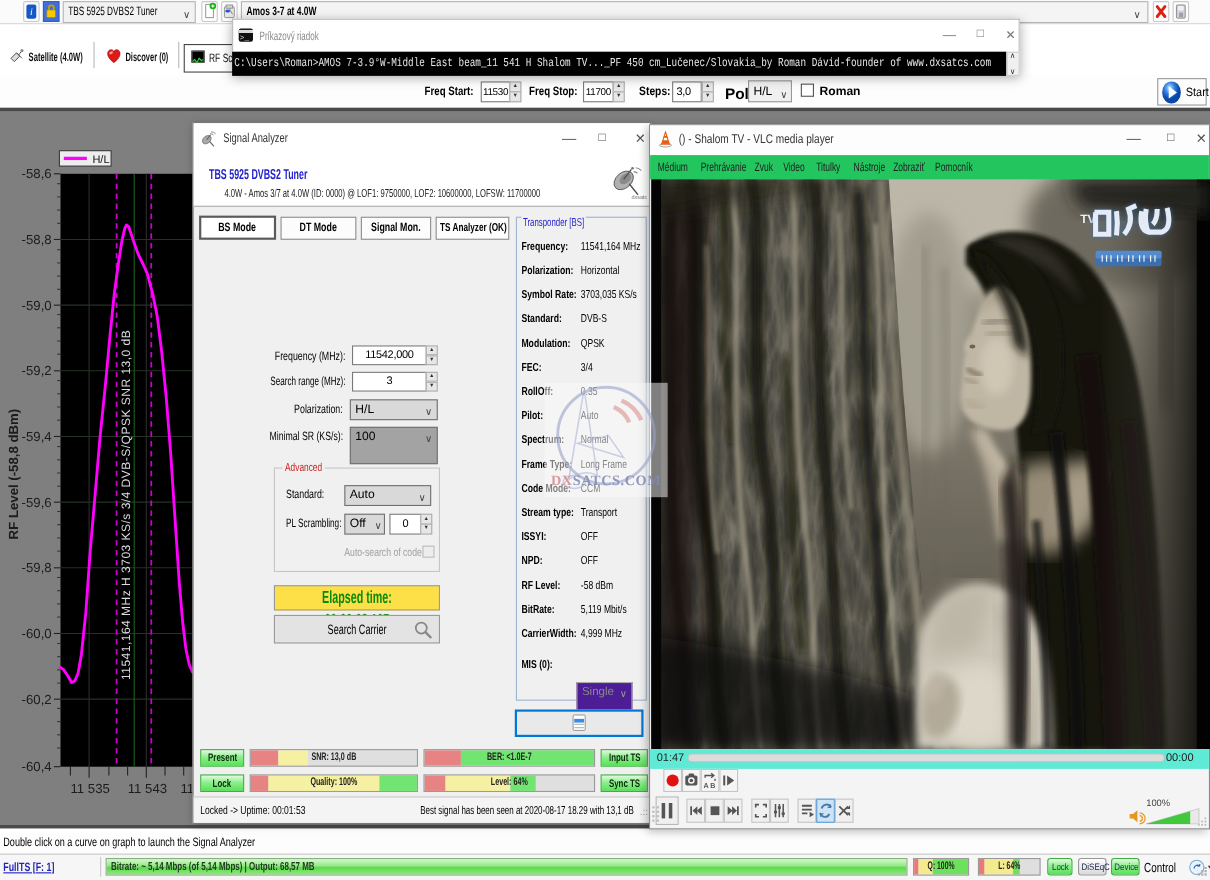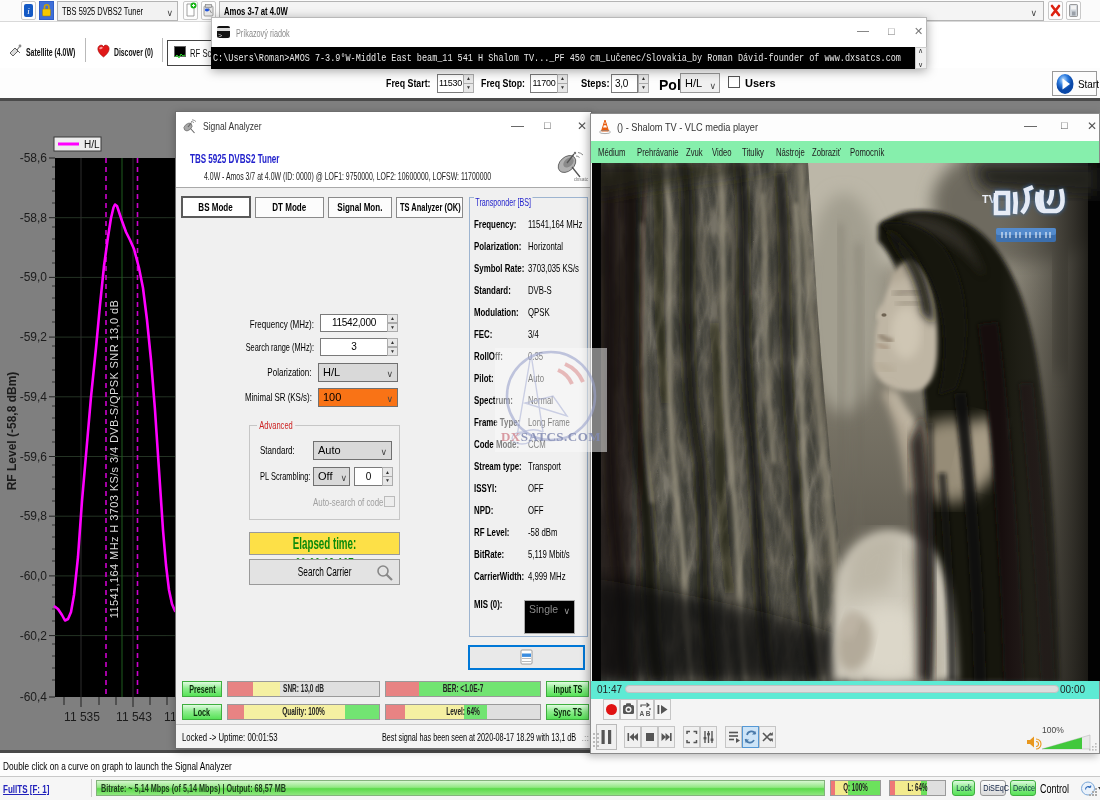--- a/index.html
+++ b/index.html
@@ -92,21 +92,21 @@
 <div class="inp" style="left:530px;top:74px;width:28px;height:19px;font-size:9px;line-height:17px">11700</div>
 <div class="spin" style="left:557px;top:74px;height:10px">▲</div>
 <div class="spin" style="left:557px;top:83px;height:10px">▼</div>
 <div class="lblc" style="left:581px;top:77px;font-size:11px;font-weight:bold;transform:scaleX(.85)">Steps:</div>
 <div class="inp" style="left:611px;top:74px;width:27px;height:19px;font-size:10px;line-height:17px;text-align:left;padding-left:3px">3,0</div>
 <div class="spin" style="left:638px;top:74px;height:10px">▲</div>
 <div class="spin" style="left:638px;top:83px;height:10px">▼</div>
 <div class="lbl" style="left:659px;top:77px;font-size:14px;font-weight:bold">Pol:</div>
 <div class="cmb" style="left:680px;top:73px;width:40px;height:20px;background:#f0f0f0;line-height:18px;border-color:#999">H/L<span class="carr" style="top:3px;right:3px">∨</span></div>
 <div class="abs" style="left:728px;top:76px;width:12px;height:12px;background:#fff;border:1px solid #555"></div>
-<div class="lbl" style="left:745px;top:77px;font-size:11px;font-weight:bold">Users</div>
+<div class="lbl" style="left:745px;top:77px;font-size:11px;font-weight:bold">Roman</div>
 <div class="abs" style="left:1052px;top:71px;width:45px;height:25px;background:#fcfcfc;border:1px solid #999">
  <svg width="20" height="22" style="position:absolute;left:2px;top:1px">
       <defs>
         <radialGradient id="bluball" cx="40%" cy="30%">
           <stop offset="0%" stop-color="#bfe0ff"></stop>
           <stop offset="55%" stop-color="#2e7de0"></stop>
           <stop offset="100%" stop-color="#0a48a8"></stop>
         </radialGradient>
       </defs>
       <ellipse cx="10" cy="11" rx="8.5" ry="10" fill="url(#bluball)"></ellipse>
@@ -306,21 +306,21 @@
  <div class="inp" style="left:144px;top:202px;width:68px;height:18px;line-height:16px">11542,000</div>
  <div class="spin" style="left:211px;top:202px;height:9px;line-height:7px">▲</div>
  <div class="spin" style="left:211px;top:211px;height:9px;line-height:6px">▼</div>
  <div class="lblr" style="right:277px;top:229px;font-size:11px;transform:scaleX(.67)">Search range (MHz):</div>
  <div class="inp" style="left:144px;top:226px;width:68px;height:18px;line-height:16px">3</div>
  <div class="spin" style="left:211px;top:226px;height:9px;line-height:7px">▲</div>
  <div class="spin" style="left:211px;top:235px;height:9px;line-height:6px">▼</div>
  <div class="lblr" style="right:279px;top:254px;font-size:11px;transform:scaleX(.73)">Polarization:</div>
  <div class="cmb" style="left:142px;top:251px;width:80px;height:19px;background:#d9d9d9;line-height:17px">H/L<span class="carr" style="top:2px">∨</span></div>
  <div class="lblr" style="right:279px;top:279px;font-size:11px;transform:scaleX(.72)">Minimal SR (KS/s):</div>
- <div class="cmb" style="left:142px;top:276px;width:80px;height:19px;background:#f97316;line-height:17px">100<span class="carr" style="top:2px">∨</span></div>
+ <div class="cmb" style="left:142px;top:276px;width:80px;height:34px;background:#a3a3a3;line-height:17px">100<span class="carr" style="top:2px">∨</span></div>
 
  <div class="abs" style="left:73px;top:313px;width:151px;height:95px;border:1px solid #c6c6c6"></div>
  <div class="lblc" style="left:81px;top:307px;font-size:10.5px;color:#cc2222;background:#f0f0f0;padding:0 3px;transform:scaleX(.72)">Advanced</div>
  <div class="lblc" style="left:84px;top:332px;font-size:11px;transform:scaleX(.73)">Standard:</div>
  <div class="cmb" style="left:137px;top:329px;width:79px;height:19px;background:#d9d9d9;line-height:17px">Auto<span class="carr" style="top:2px">∨</span></div>
  <div class="lblc" style="left:84px;top:358px;font-size:11px;transform:scaleX(.68)">PL Scrambling:</div>
  <div class="cmb" style="left:137px;top:355px;width:37px;height:19px;background:#d9d9d9;line-height:17px">Off<span class="carr" style="top:2px;right:2px">∨</span></div>
  <div class="inp" style="left:178px;top:355px;width:29px;height:19px;line-height:17px">0</div>
  <div class="spin" style="left:206px;top:355px;height:10px;line-height:8px">▲</div>
  <div class="spin" style="left:206px;top:364px;height:10px;line-height:7px">▼</div>
@@ -365,21 +365,21 @@
 <div class="lblc" style="left:352px;top:370px;font-size:10.5px;transform:scaleX(.74)">OFF</div>
 <div class="lblc" style="left:298px;top:392px;font-size:10.5px;font-weight:bold;transform:scaleX(.75)">NPD:</div>
 <div class="lblc" style="left:352px;top:392px;font-size:10.5px;transform:scaleX(.74)">OFF</div>
 <div class="lblc" style="left:298px;top:414px;font-size:10.5px;font-weight:bold;transform:scaleX(.75)">RF Level:</div>
 <div class="lblc" style="left:352px;top:414px;font-size:10.5px;transform:scaleX(.74)">-58 dBm</div>
 <div class="lblc" style="left:298px;top:436px;font-size:10.5px;font-weight:bold;transform:scaleX(.75)">BitRate:</div>
 <div class="lblc" style="left:352px;top:436px;font-size:10.5px;transform:scaleX(.74)">5,119 Mbit/s</div>
 <div class="lblc" style="left:298px;top:458px;font-size:10.5px;font-weight:bold;transform:scaleX(.75)">CarrierWidth:</div>
 <div class="lblc" style="left:352px;top:458px;font-size:10.5px;transform:scaleX(.74)">4,999 MHz</div>
  <div class="lblc" style="left:298px;top:486px;font-size:10.5px;font-weight:bold;transform:scaleX(.75)">MIS (0):</div>
- <div class="cmb" style="left:348px;top:488px;width:51px;height:34px;background:#000000;line-height:17px;color:#8a8a8a;border-color:#aaa;font-size:10.5px">Single<span class="carr" style="top:2px;color:#999">∨</span></div>
+ <div class="cmb" style="left:348px;top:508px;width:51px;height:34px;background:#4c1d95;line-height:17px;color:#8a8a8a;border-color:#aaa;font-size:10.5px">Single<span class="carr" style="top:2px;color:#999">∨</span></div>
 
  <div class="abs" style="left:292px;top:533px;width:117px;height:25px;background:#e9e9e9;border:2px solid #0078d7">
   <svg width="13" height="17" style="position:absolute;left:50px;top:2px">
         <rect x="1" y="1" width="11" height="14" rx="1" fill="#fff" stroke="#888" stroke-width=".8"></rect>
         <rect x="2" y="4.5" width="9" height="3.4" fill="#3b8de0"></rect>
         <line x1="2" y1="9.5" x2="11" y2="9.5" stroke="#bbb"></line>
         <line x1="2" y1="12.5" x2="11" y2="12.5" stroke="#bbb"></line>
       </svg>
  </div>
 
@@ -425,21 +425,21 @@
         <path d="M4.6 8.5 h4.8 L10.5 12 H3.5 Z" fill="#e85d10"></path>
         <path d="M5.4 5.5 h3.2" stroke="#e85d10" stroke-width="1.6"></path>
         <ellipse cx="7" cy="13" rx="5.5" ry="1.6" fill="none" stroke="#888" stroke-width=".7"></ellipse>
       </svg>
   <div class="lblc" style="left:26px;top:7px;font-size:11.5px;color:#333;transform:scaleX(.8)">() - Shalom TV - VLC media player</div>
   <div class="lbl" style="left:433px;top:4px;font-size:13px;color:#555">—</div>
   <div class="lbl" style="left:470px;top:5px;font-size:11px;color:#555">□</div>
   <div class="lbl" style="left:496px;top:5px;font-size:12px;color:#555">✕</div>
  </div>
 
- <div class="abs" style="left:0;top:27px;width:508px;height:22px;background:#86efac;font-size:11px;color:#222">
+ <div class="abs" style="left:0;top:27px;width:508px;height:22px;background:#22c55e;font-size:11px;color:#222">
   <span class="lblc" style="left:7px;top:5px;transform:scaleX(.7)">Médium</span>
       <span class="lblc" style="left:46px;top:5px;transform:scaleX(.7)">Prehrávanie</span>
       <span class="lblc" style="left:95px;top:5px;transform:scaleX(.7)">Zvuk</span>
       <span class="lblc" style="left:121px;top:5px;transform:scaleX(.7)">Video</span>
       <span class="lblc" style="left:151px;top:5px;transform:scaleX(.7)">Titulky</span>
       <span class="lblc" style="left:185px;top:5px;transform:scaleX(.7)">Nástroje</span>
       <span class="lblc" style="left:221px;top:5px;transform:scaleX(.7)">Zobraziť</span>
       <span class="lblc" style="left:259px;top:5px;transform:scaleX(.7)">Pomocník</span>
  </div>
 

